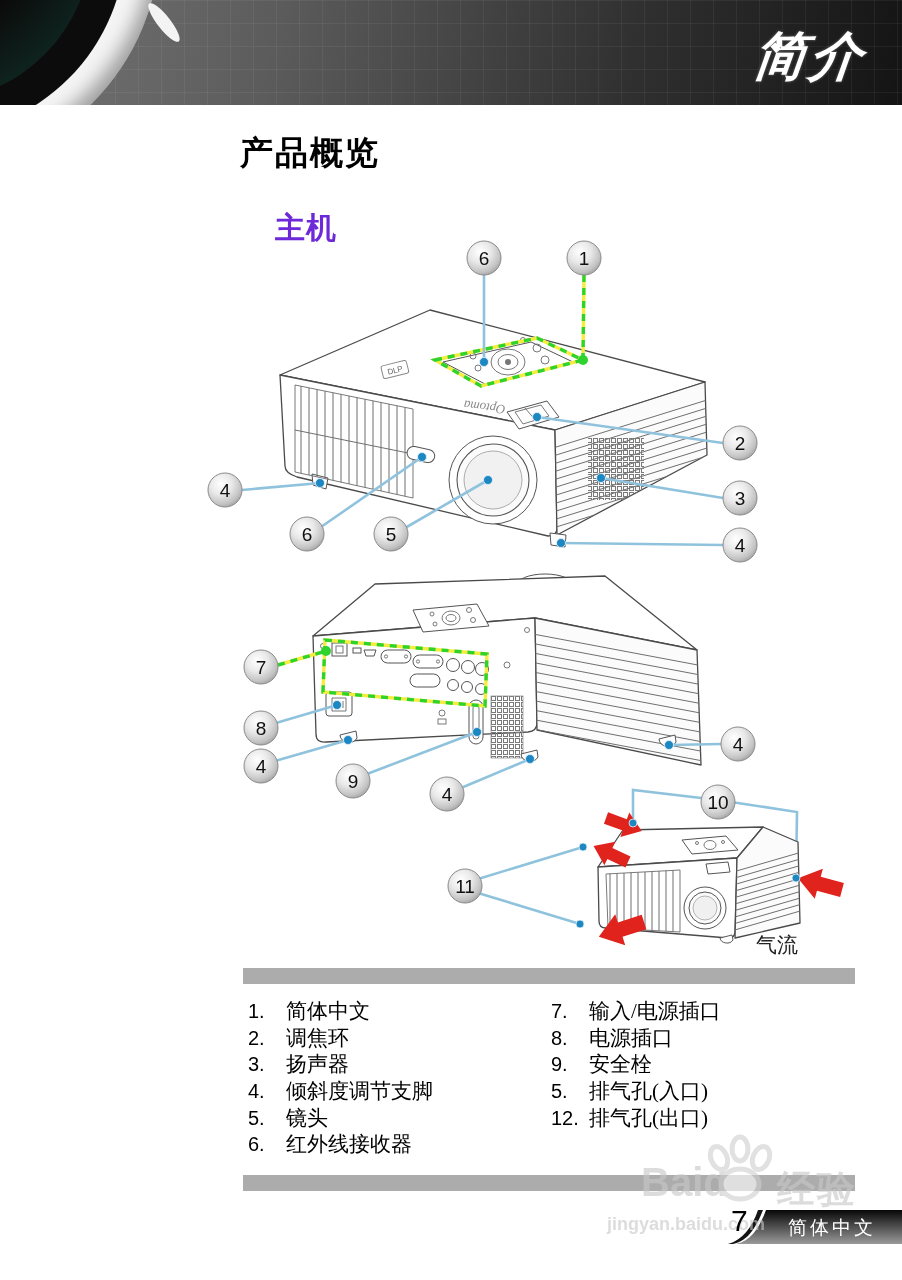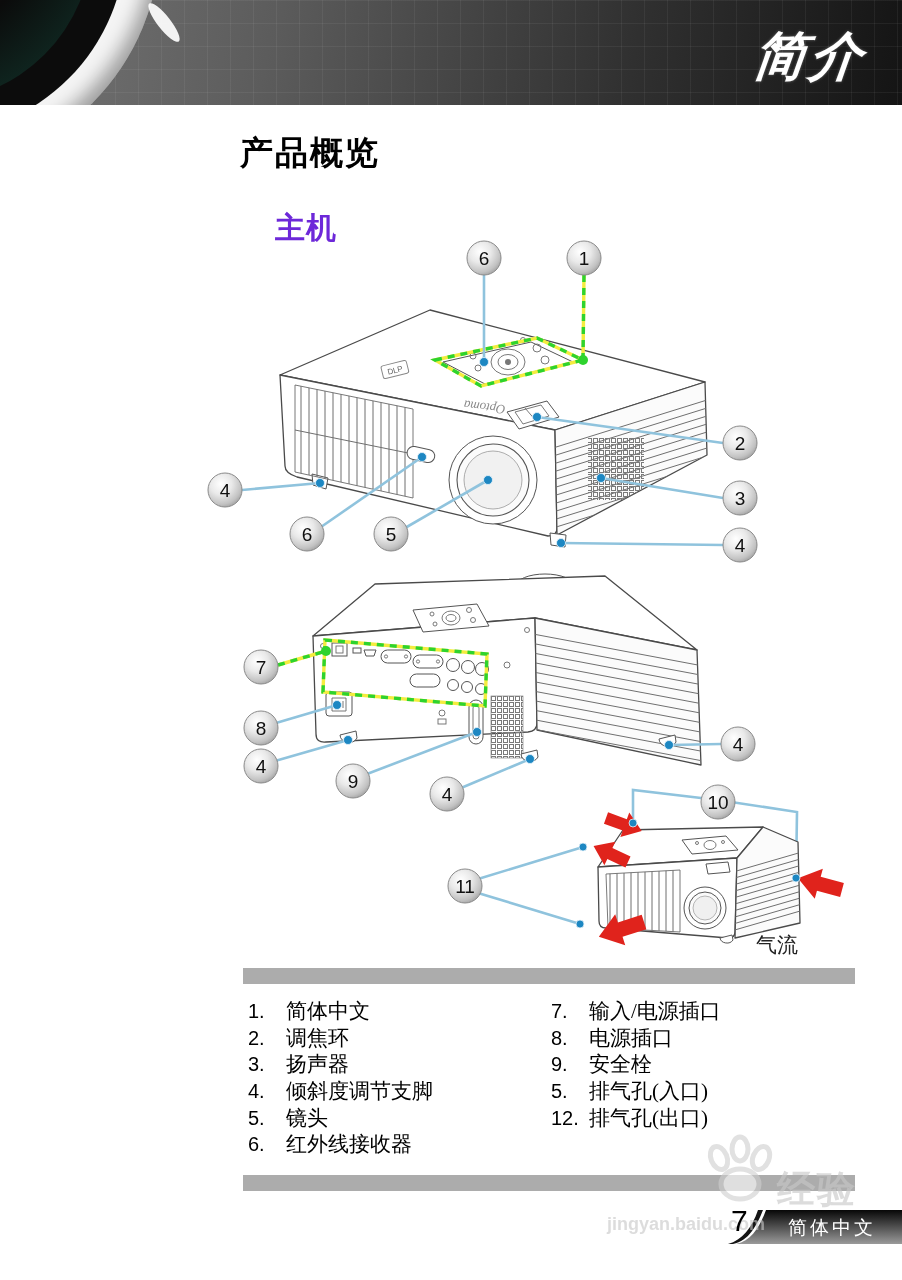--- a/index.html
+++ b/index.html
@@ -492,20 +492,21 @@
     <div class="row">
       <span class="num">12.</span>
       <span class="lbl">排气孔(出口)</span>
       </div>
   </div>
 </div>
 
 <div class="abs bar" style="top:1175px"></div>
 
 <div class="abs watermark">
+  <span class="wm-baidu">Baidu</span>
   <svg class="wm-paw" width="84" height="70" viewBox="0 0 84 70">
     <g fill="#ffffff" stroke="#cfcfcf" stroke-width="5">
       <ellipse cx="20" cy="24" rx="8" ry="12" transform="rotate(-22 20 24)"></ellipse>
       <ellipse cx="41" cy="15" rx="8" ry="12"></ellipse>
       <ellipse cx="62" cy="24" rx="8" ry="12" transform="rotate(22 62 24)"></ellipse>
       <ellipse cx="41" cy="50" rx="19" ry="15"></ellipse>
     </g>
   </svg>
   <span class="wm-cn">经验</span>
   <span class="wm-url">jingyan.baidu.com</span>

